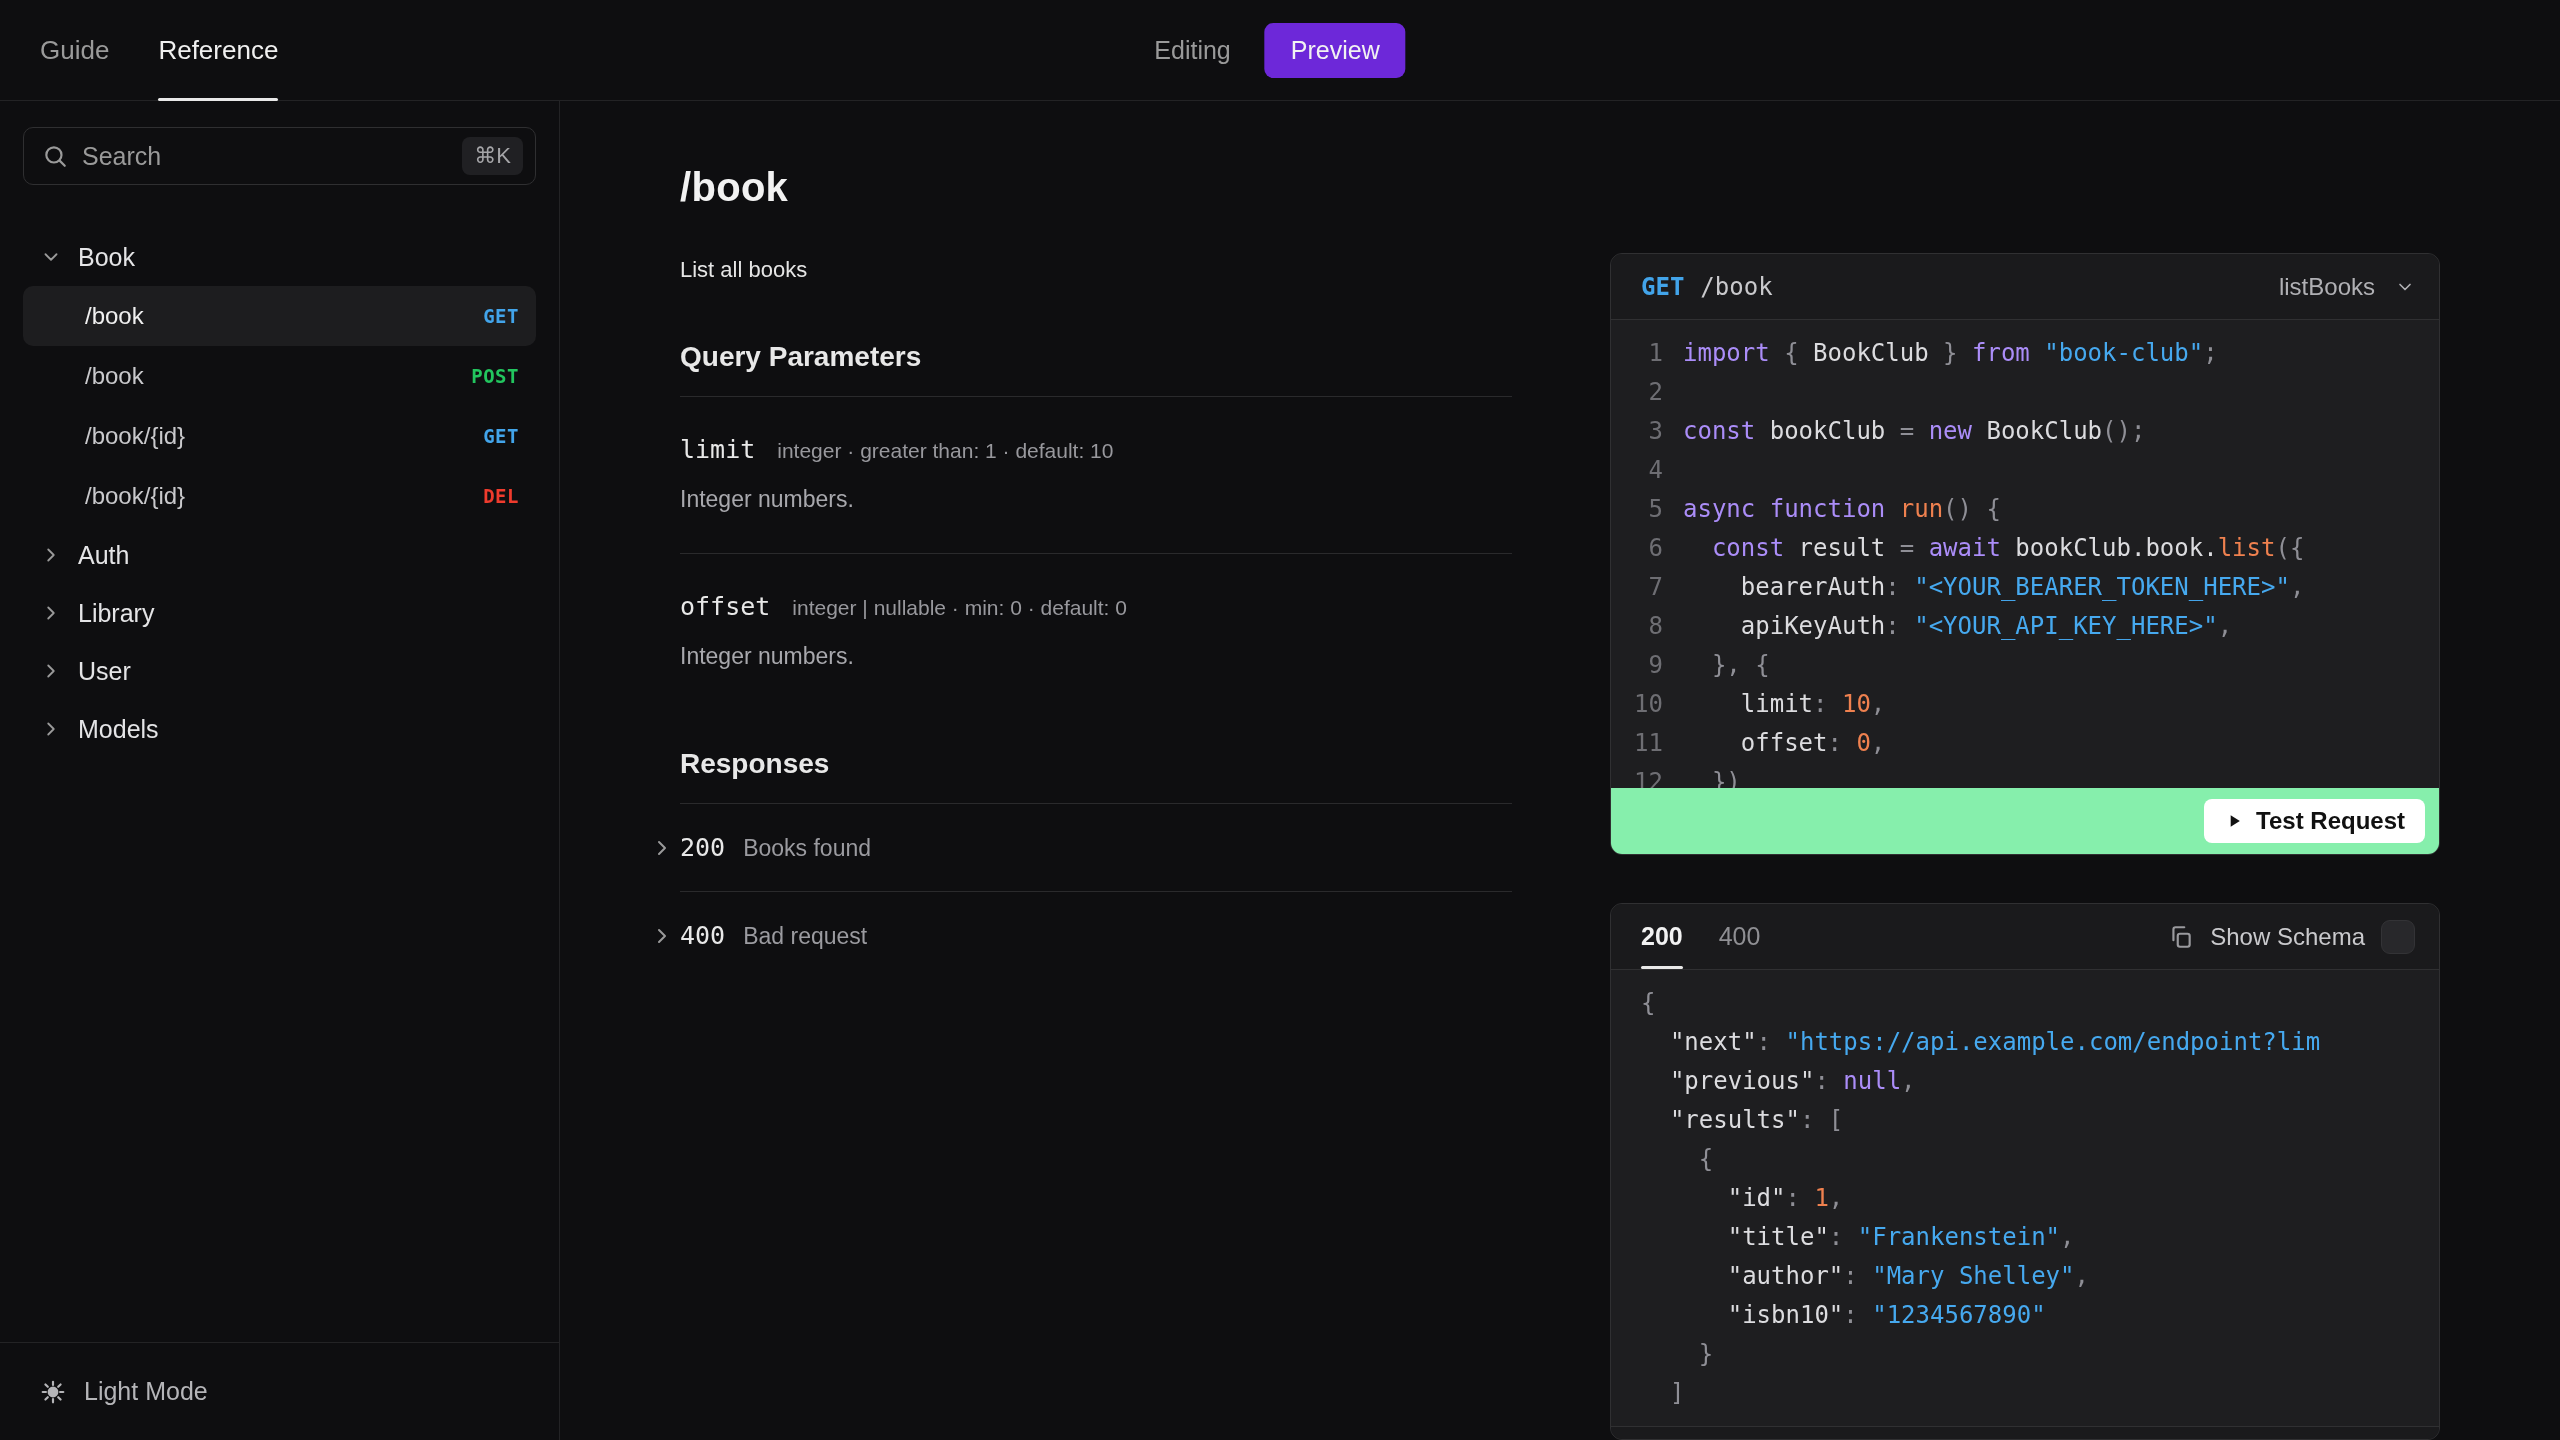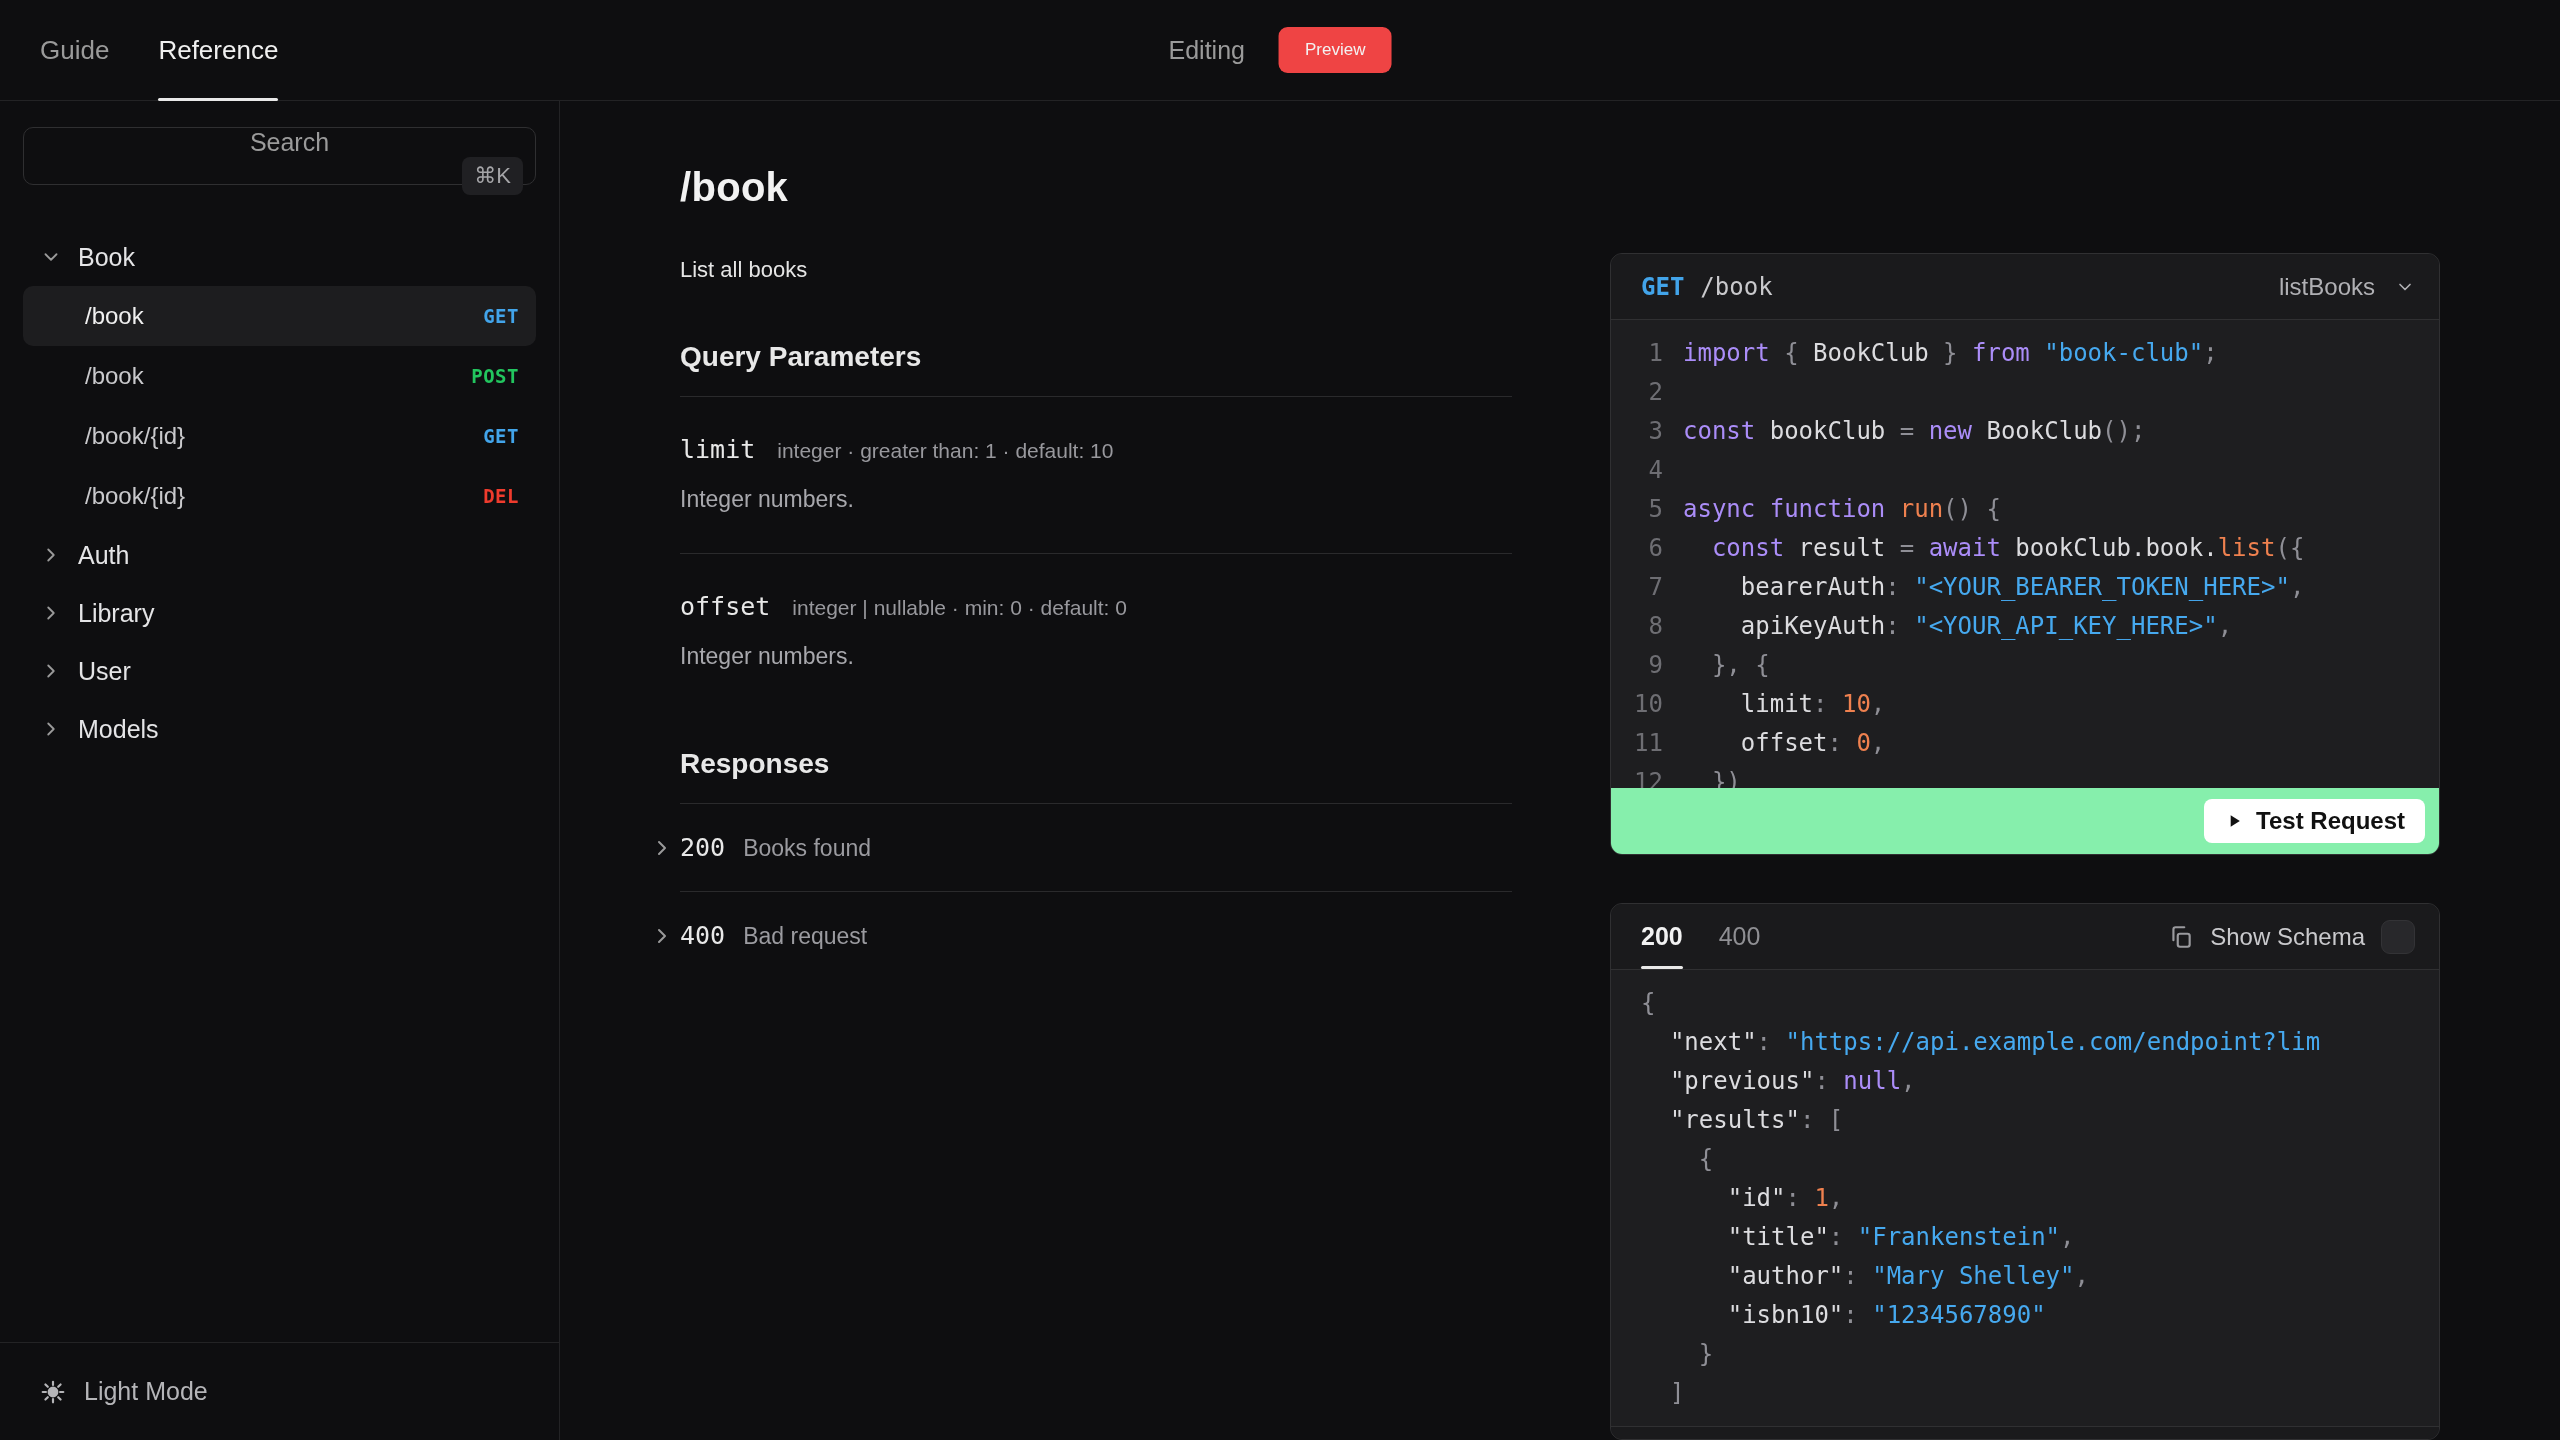--- a/index.html
+++ b/index.html
@@ -14,30 +14,30 @@
   .top-header {
     height:101px; display:flex; align-items:center;
     border-bottom:1px solid #232325; position:relative;
   }
   .header-tabs { display:flex; gap:49px; padding-left:40px; height:100%; align-items:center; }
   .h-tab { font-size:26px; color:#9a9a9a; height:100%; display:flex; align-items:center; position:relative; cursor:pointer; }
   .h-tab.active { color:#f0f0f0; }
   .h-tab.active::after { content:""; position:absolute; left:0; right:0; bottom:-1px; height:3px; background:#e8e8e8; border-radius:2px; }
   .mode-toggle { position:absolute; left:50%; top:0; height:100%; transform:translateX(-50%); display:flex; align-items:center; gap:34px; }
   .mode-editing { font-size:25px; color:#9a9a9a; cursor:pointer; }
-  .mode-preview { font-size:17px; color:#f2f2f2; background:#ef4444; border:none; border-radius:9px; padding:13px 26px; cursor:pointer; font-family:inherit; }
+  .mode-preview { font-size:25px; color:#f2f2f2; background:#6d28d9; border:none; border-radius:9px; padding:13px 26px; cursor:pointer; font-family:inherit; }
 
   
   .body-row { display:flex; height:1339px; }
 
   
   .sidebar { width:560px; border-right:1px solid #232325; display:flex; flex-direction:column; padding-top:26px; }
   .search-box {
     margin:0 23px; height:58px; border:1px solid #2f2f31; border-radius:10px;
-    display:flex; align-items:center; padding:0 12px 0 18px; cursor:pointer; color:#9a9a9a;flex-direction:column;
+    display:flex; align-items:center; padding:0 12px 0 18px; cursor:pointer; color:#9a9a9a;
   }
   .search-box .ph { font-size:25px; margin-left:14px; }
   .search-box .kbd { margin-left:auto; background:#202023; border-radius:8px; padding:6px 12px; font-size:22px; color:#a5a5a8; }
 
   .side-nav { margin-top:43px; padding:0 23px; }
   .nav-group { height:58px; display:flex; align-items:center; gap:16px; padding-left:17px; cursor:pointer; color:#e4e4e6; }
   .nav-group .lbl { font-size:25px; font-weight:500; }
   .nav-group svg { color:#9a9a9a; }
   .nav-item {
     height:60px; display:flex; align-items:center; border-radius:10px;

